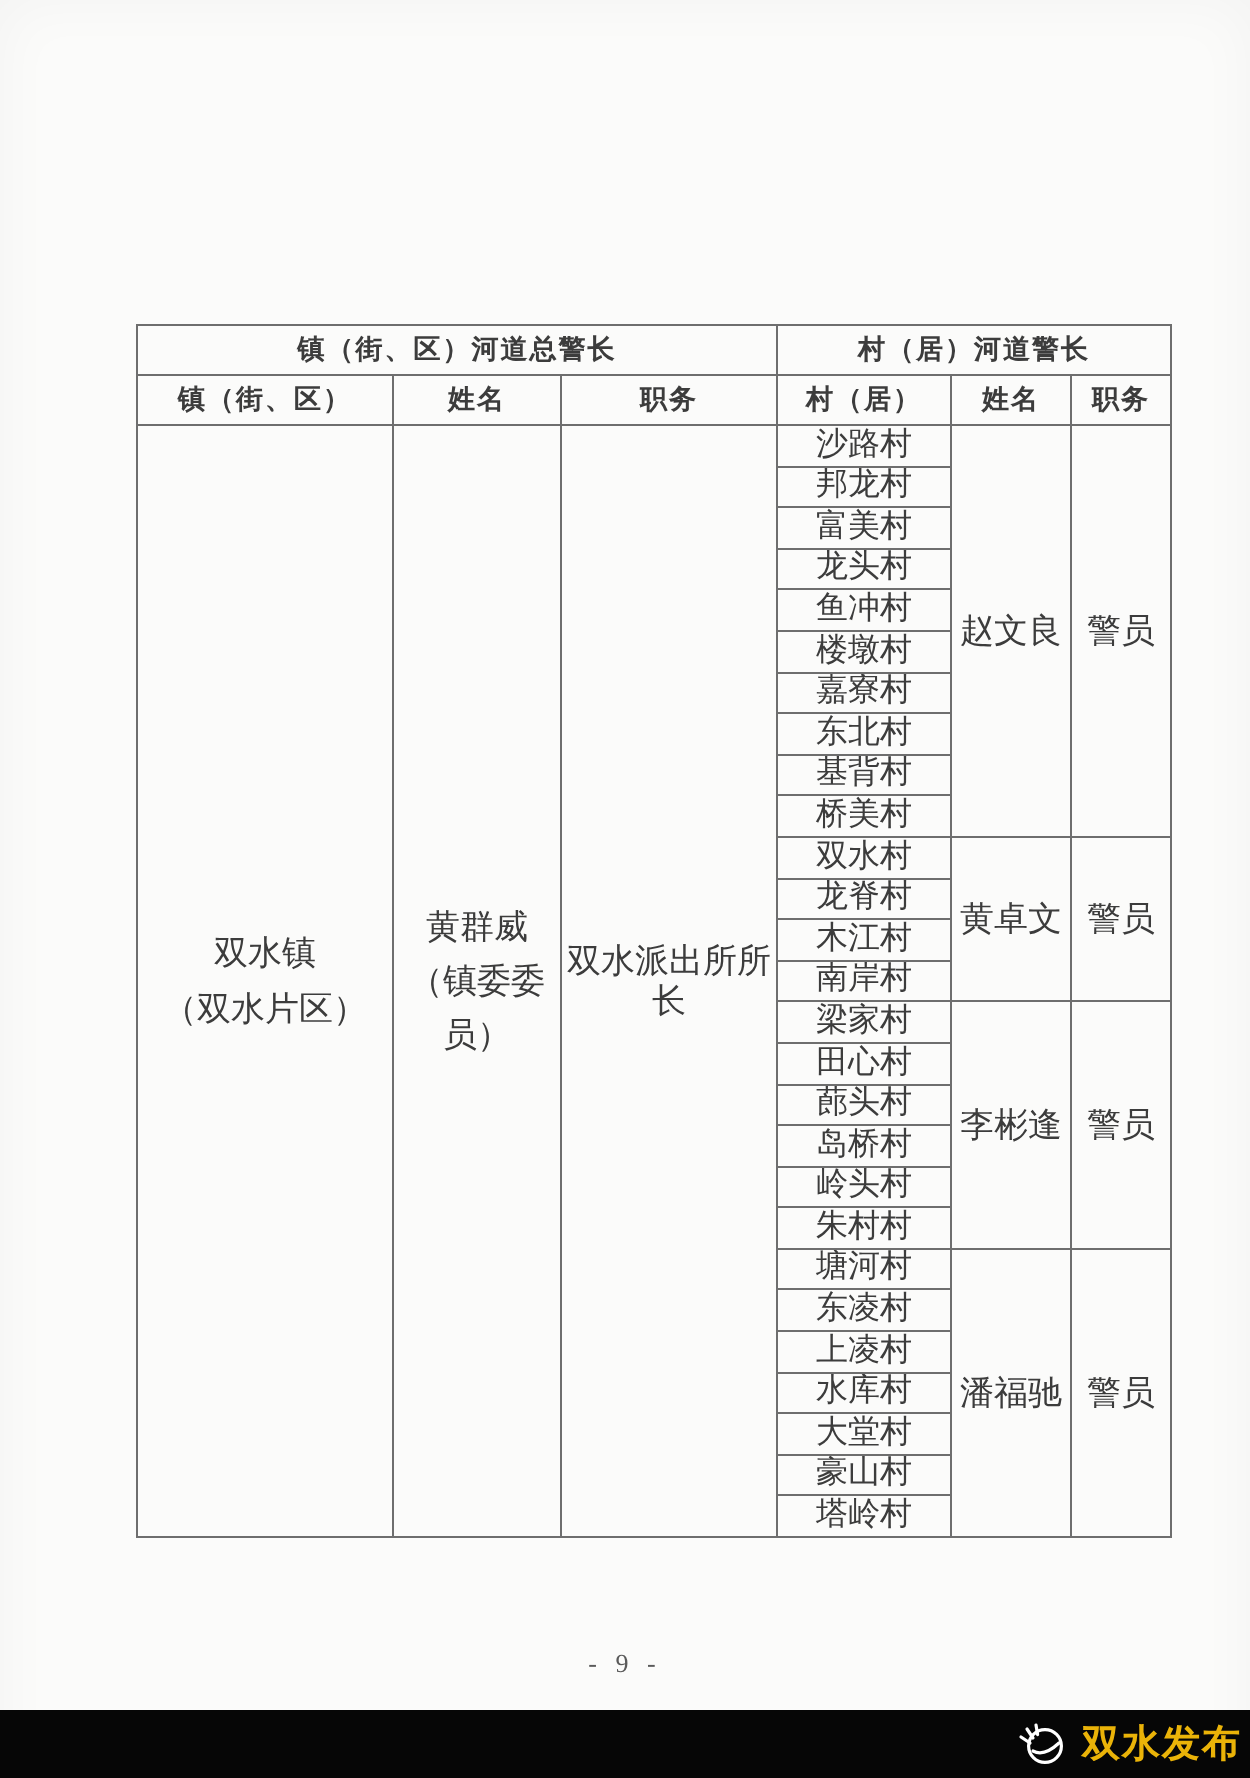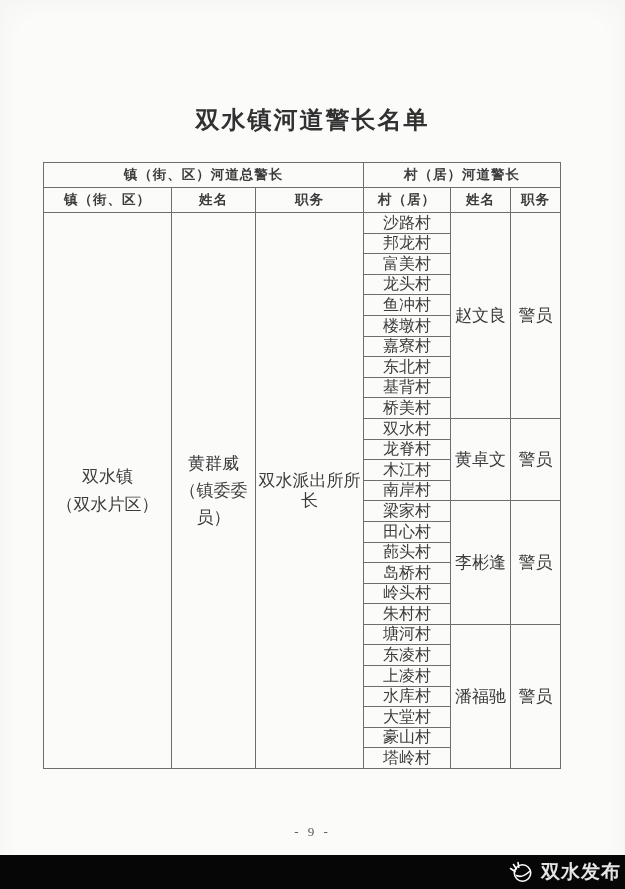--- a/index.html
+++ b/index.html
@@ -14,21 +14,21 @@
     color:#3c3c3c;
     overflow:hidden;
   }
   .title {
     position:absolute; top:104px; left:0; width:100%;
     text-align:center;
     font-size:24px; font-weight:bold; color:#313131;
     letter-spacing:2px;
   }
   table.roster {
-    position:absolute; top:162px; left:43px;
+    position:absolute; top:162px; left:68px;
     width:517px;
     border-collapse:collapse; table-layout:fixed;
   }
   .roster th, .roster td {
     border:1px solid #6e6e6e;
     text-align:center; vertical-align:middle;
     padding:0;
     color:#3c3c3c;
     overflow:hidden;
   }
@@ -49,30 +49,29 @@
   }
   .footer-bar {
     position:absolute; left:0; bottom:0;
     width:625px; height:34px;
     background:#060606;
     display:flex; align-items:center; justify-content:flex-end;
     gap:7px; padding-right:4px;
     font-family:"Liberation Sans","DejaVu Sans",sans-serif;
   }
   .footer-bar .brand {
-    color:#e5e5e5; font-size:19px; font-weight:bold; letter-spacing:1px;
+    color:#eab308; font-size:19px; font-weight:bold; letter-spacing:1px;
   }
   .footer-bar .logo { width:26px; height:26px; display:inline-block; }
 </style>
 </head>
 <body>
 
 <div class="page">
 
-  <div class="title">双水镇河道警长名单</div>
 
   <table class="roster">
     <colgroup>
       <col style="width:128px">
         <col style="width:84px">
         <col style="width:108px">
       <col style="width:87px">
         <col style="width:60px">
         <col style="width:50px">
     </colgroup>

